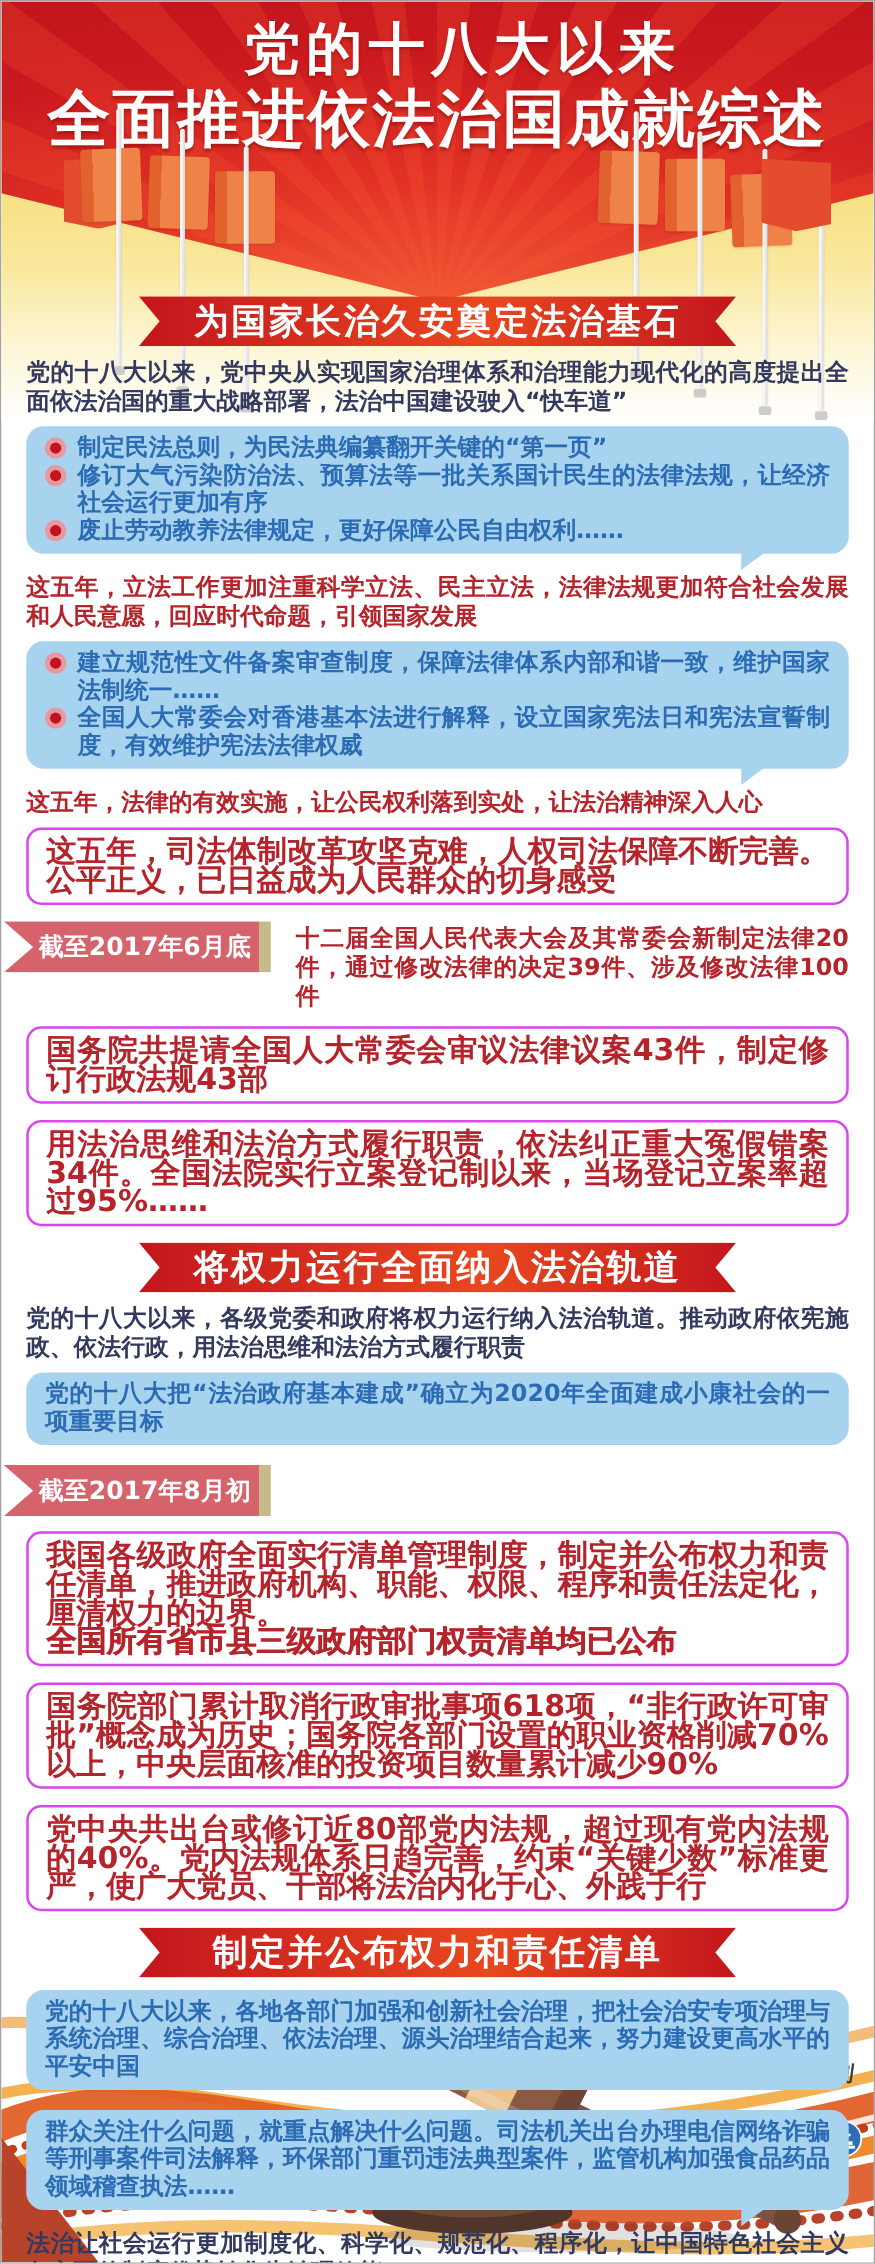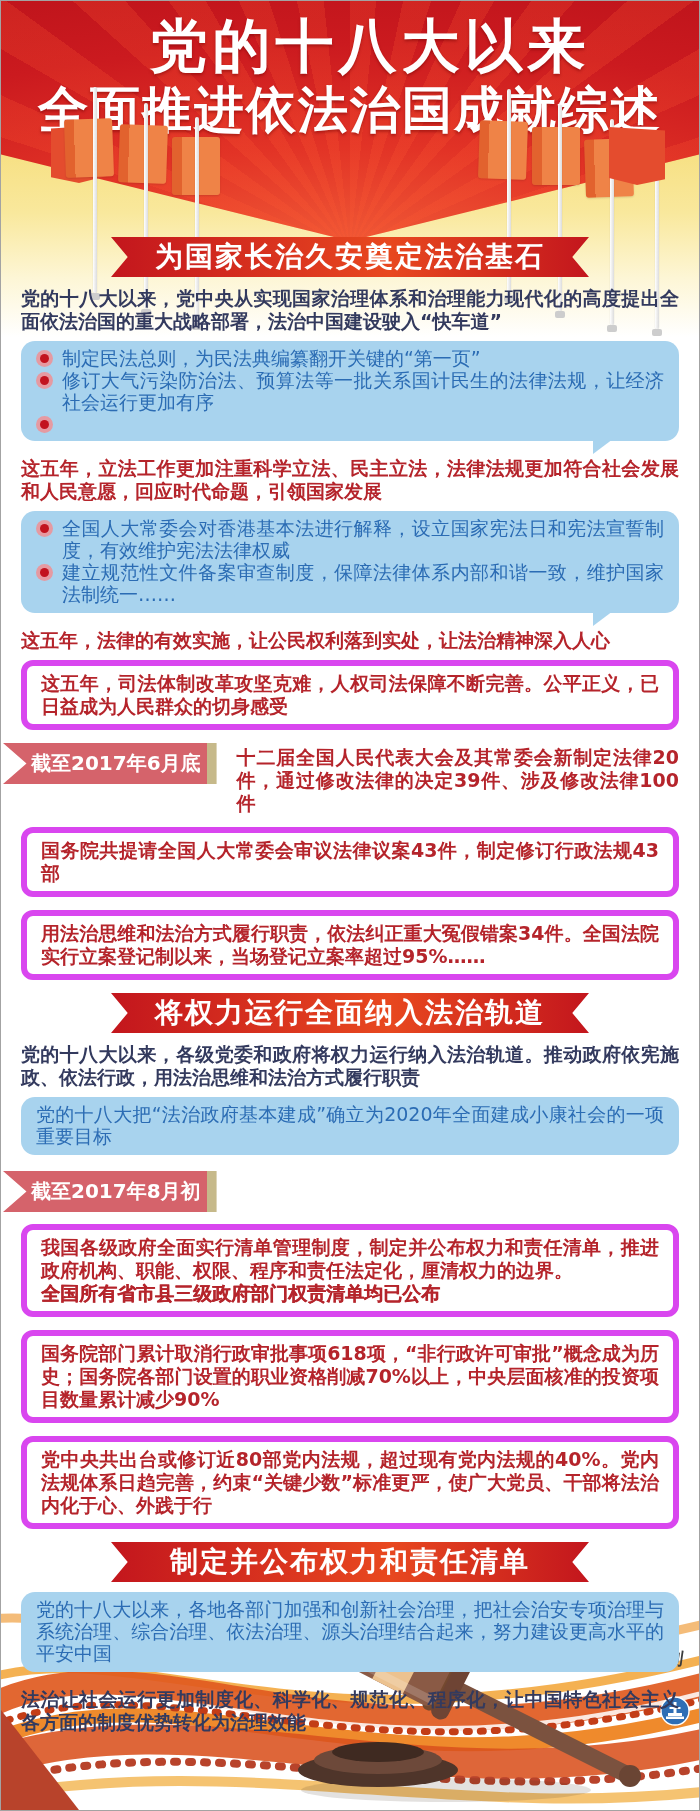--- a/index.html
+++ b/index.html
@@ -12,21 +12,21 @@
   .yellow-fade{position:absolute;top:128px;left:0;right:0;height:208px;z-index:0;
     background:linear-gradient(180deg,#f6dd7a 0%,#f9e89c 40%,#fdf6d6 72%,#ffffff 100%);}
   .banner{
     position:absolute;top:0;left:0;right:0;height:240px;z-index:1;
     clip-path:polygon(0 0,100% 0,100% 64%,50% 100%,0 64%);
     background-image:
       repeating-conic-gradient(from 252deg at 50% 104%, rgba(255,90,50,.22) 0deg 6deg, rgba(255,255,255,0) 6deg 12deg),
       radial-gradient(ellipse 130% 125% at 50% 108%, #f25f38 0%, #e23326 38%, #cb1a1f 72%, #bd131b 100%);
     text-align:center;color:#fff;font-weight:bold;
   }
-  .title1{margin-top:12px;font-size:58px;letter-spacing:5px;line-height:1.15;
+  .title1{margin-top:12px;font-size:45px;letter-spacing:5px;line-height:1.15;
     text-shadow:0 2px 3px rgba(110,0,0,.45);margin-left:40px;}
   .title2{font-size:50px;letter-spacing:2px;line-height:1.15;margin-top:2px;
     text-shadow:0 2px 3px rgba(110,0,0,.45);}
   
   .flags{position:absolute;top:0;left:0;right:0;height:340px;z-index:2;pointer-events:none;}
   .pole{position:absolute;width:4px;background:linear-gradient(90deg,#ffffff,#dcdcdc);border-radius:2px;
     box-shadow:0 0 1px rgba(0,0,0,.25);}
   .pole::after{content:"";position:absolute;left:-3px;bottom:-7px;width:10px;height:7px;background:#cdcdcd;border-radius:2px;}
   .flagcloth{position:absolute;width:48px;height:58px;border-radius:3px;
     background:linear-gradient(90deg,#e2622e 0 20%,#ef8347 20% 100%);box-shadow:0 1px 2px rgba(0,0,0,.12);}
@@ -36,28 +36,28 @@
   
   .content{position:relative;z-index:3;padding:236px 20px 0;}
   .ribbon{width:478px;height:40px;margin:0 auto 10px;display:flex;align-items:center;justify-content:center;
     clip-path:polygon(0 0,100% 0,96.5% 50%,100% 100%,0 100%,3.5% 50%);
     background:linear-gradient(90deg,#c3161d 0%,#de3a1f 42%,#e8481f 58%,#c3161d 100%);
     color:#fff;font-weight:bold;font-size:28px;letter-spacing:2px;}
   .para{font-size:19px;line-height:23px;margin:0 0 8px;text-align:justify;font-weight:bold;}
   .navy{color:#333a5e;}
   .redtxt{color:#b5242b;}
   .blue-box{position:relative;background:#a8d3ee;border-radius:14px;padding:6px 15px 8px;
-    margin:0 0 16px;color:#2b6cb4;font-weight:normal;font-size:19px;line-height:22px;text-align:justify;}
+    margin:0 0 16px;color:#2b6cb4;font-weight:bold;font-size:19px;line-height:22px;text-align:justify;}
   .blue-box.tail::after{content:"";position:absolute;right:66px;bottom:-13px;width:0;height:0;
     border-left:20px solid #a8d3ee;border-bottom:15px solid transparent;}
   .bullet-item{display:flex;gap:9px;align-items:flex-start;}
   .dot{flex:0 0 17px;width:17px;height:17px;margin-top:3px;border-radius:50%;background:#e59aa2;position:relative;}
   .dot::after{content:"";position:absolute;left:4px;top:4px;width:9px;height:9px;border-radius:50%;background:#c2131f;}
-  .stat-box{background:#fff;border:6px solid #d946ef;border-radius:12px;padding:6px 14px;
-    margin:0 0 13px;color:#b5242b;font-weight:bold;font-size:19px;line-height:23px;text-align:justify;}
+  .stat-box{background:#fff;border:2px solid #d946ef;border-radius:12px;padding:6px 14px;
+    margin:0 0 13px;color:#b5242b;font-weight:bold;font-size:24px;line-height:23px;text-align:justify;}
   .xbold{display:block;text-shadow:.5px 0 0 currentColor;}
   .date-row{display:flex;gap:20px;align-items:flex-start;margin:2px 0 12px -18px;justify-content:flex-end;}
   .date-label{display:inline-block;color:#fff;font-weight:bold;font-size:20px;white-space:nowrap;
     padding:7px 16px 7px 28px;
     background:linear-gradient(90deg,#d5636b 0,#d5636b calc(100% - 10px),#c6b98a calc(100% - 10px));
     clip-path:polygon(0 0,100% 0,100% 100%,0 100%,11% 50%);}
   .date-label.solo{margin:0 0 12px -18px;}
   .date-stat{color:#b5242b;font-weight:bold;font-size:19px;line-height:23px;padding-top:3px;text-align:justify;}
   
   .footer{position:absolute;left:0;right:0;bottom:0;height:262px;z-index:1;}
@@ -110,33 +110,34 @@
       <div class="bullet-item">
         <span class="dot"></span>
         <span>制定民法总则，为民法典编纂翻开关键的“第一页”</span>
       </div>
       <div class="bullet-item">
         <span class="dot"></span>
         <span>修订大气污染防治法、预算法等一批关系国计民生的法律法规，让经济社会运行更加有序</span>
       </div>
       <div class="bullet-item">
         <span class="dot"></span>
+        <span>废止劳动教养法律规定，更好保障公民自由权利……</span>
       </div>
     </div>
 
     <p class="para redtxt">这五年，立法工作更加注重科学立法、民主立法，法律法规更加符合社会发展和人民意愿，回应时代命题，引领国家发展</p>
 
     <div class="blue-box tail">
       <div class="bullet-item">
         <span class="dot"></span>
+        <span>建立规范性文件备案审查制度，保障法律体系内部和谐一致，维护国家法制统一……</span>
+      </div>
+      <div class="bullet-item">
+        <span class="dot"></span>
         <span>全国人大常委会对香港基本法进行解释，设立国家宪法日和宪法宣誓制度，有效维护宪法法律权威</span>
-      </div>
-      <div class="bullet-item">
-        <span class="dot"></span>
-        <span>建立规范性文件备案审查制度，保障法律体系内部和谐一致，维护国家法制统一……</span>
       </div>
     </div>
 
     <p class="para redtxt">这五年，法律的有效实施，让公民权利落到实处，让法治精神深入人心</p>
 
     <div class="stat-box">这五年，司法体制改革攻坚克难，人权司法保障不断完善。公平正义，已日益成为人民群众的切身感受</div>
 
     <div class="date-row">
       <span class="date-label">截至2017年6月底</span>
       <span class="date-stat">十二届全国人民代表大会及其常委会新制定法律20件，通过修改法律的决定39件、涉及修改法律100件</span>
@@ -161,20 +162,21 @@
     </div>
     <div class="stat-box">国务院部门累计取消行政审批事项618项，“非行政许可审批”概念成为历史；国务院各部门设置的职业资格削减70%以上，中央层面核准的投资项目数量累计减少90%</div>
     <div class="stat-box">党中央共出台或修订近80部党内法规，超过现有党内法规的40%。党内法规体系日趋完善，约束“关键少数”标准更严，使广大党员、干部将法治内化于心、外践于行</div>
 
     
     <div class="ribbon">
       <span>制定并公布权力和责任清单</span>
     </div>
 
     <div class="blue-box">党的十八大以来，各地各部门加强和创新社会治理，把社会治安专项治理与系统治理、综合治理、依法治理、源头治理结合起来，努力建设更高水平的平安中国</div>
+    <div class="blue-box tail">群众关注什么问题，就重点解决什么问题。司法机关出台办理电信网络诈骗等刑事案件司法解释，环保部门重罚违法典型案件，监管机构加强食品药品领域稽查执法……</div>
 
     <p class="para navy">法治让社会运行更加制度化、科学化、规范化、程序化，让中国特色社会主义各方面的制度优势转化为治理效能</p>
   </div>
 
   <div class="footer">
     <svg class="swirls" viewBox="0 0 700 250">
       <path d="M-20,60 C120,40 280,170 720,60" stroke="#f0a040" stroke-width="9" fill="none" opacity=".7"></path>
       <path d="M-20,120 C140,70 300,205 720,95" stroke="#f3a93f" stroke-width="9" fill="none" opacity=".9"></path>
       <path d="M-20,150 C150,60 320,230 720,120" stroke="#e05a1f" stroke-width="24" fill="none" opacity=".92"></path>
       <path d="M-20,165 C160,80 330,238 720,128" stroke="#ffffff" stroke-width="5" fill="none" opacity=".85"></path>

